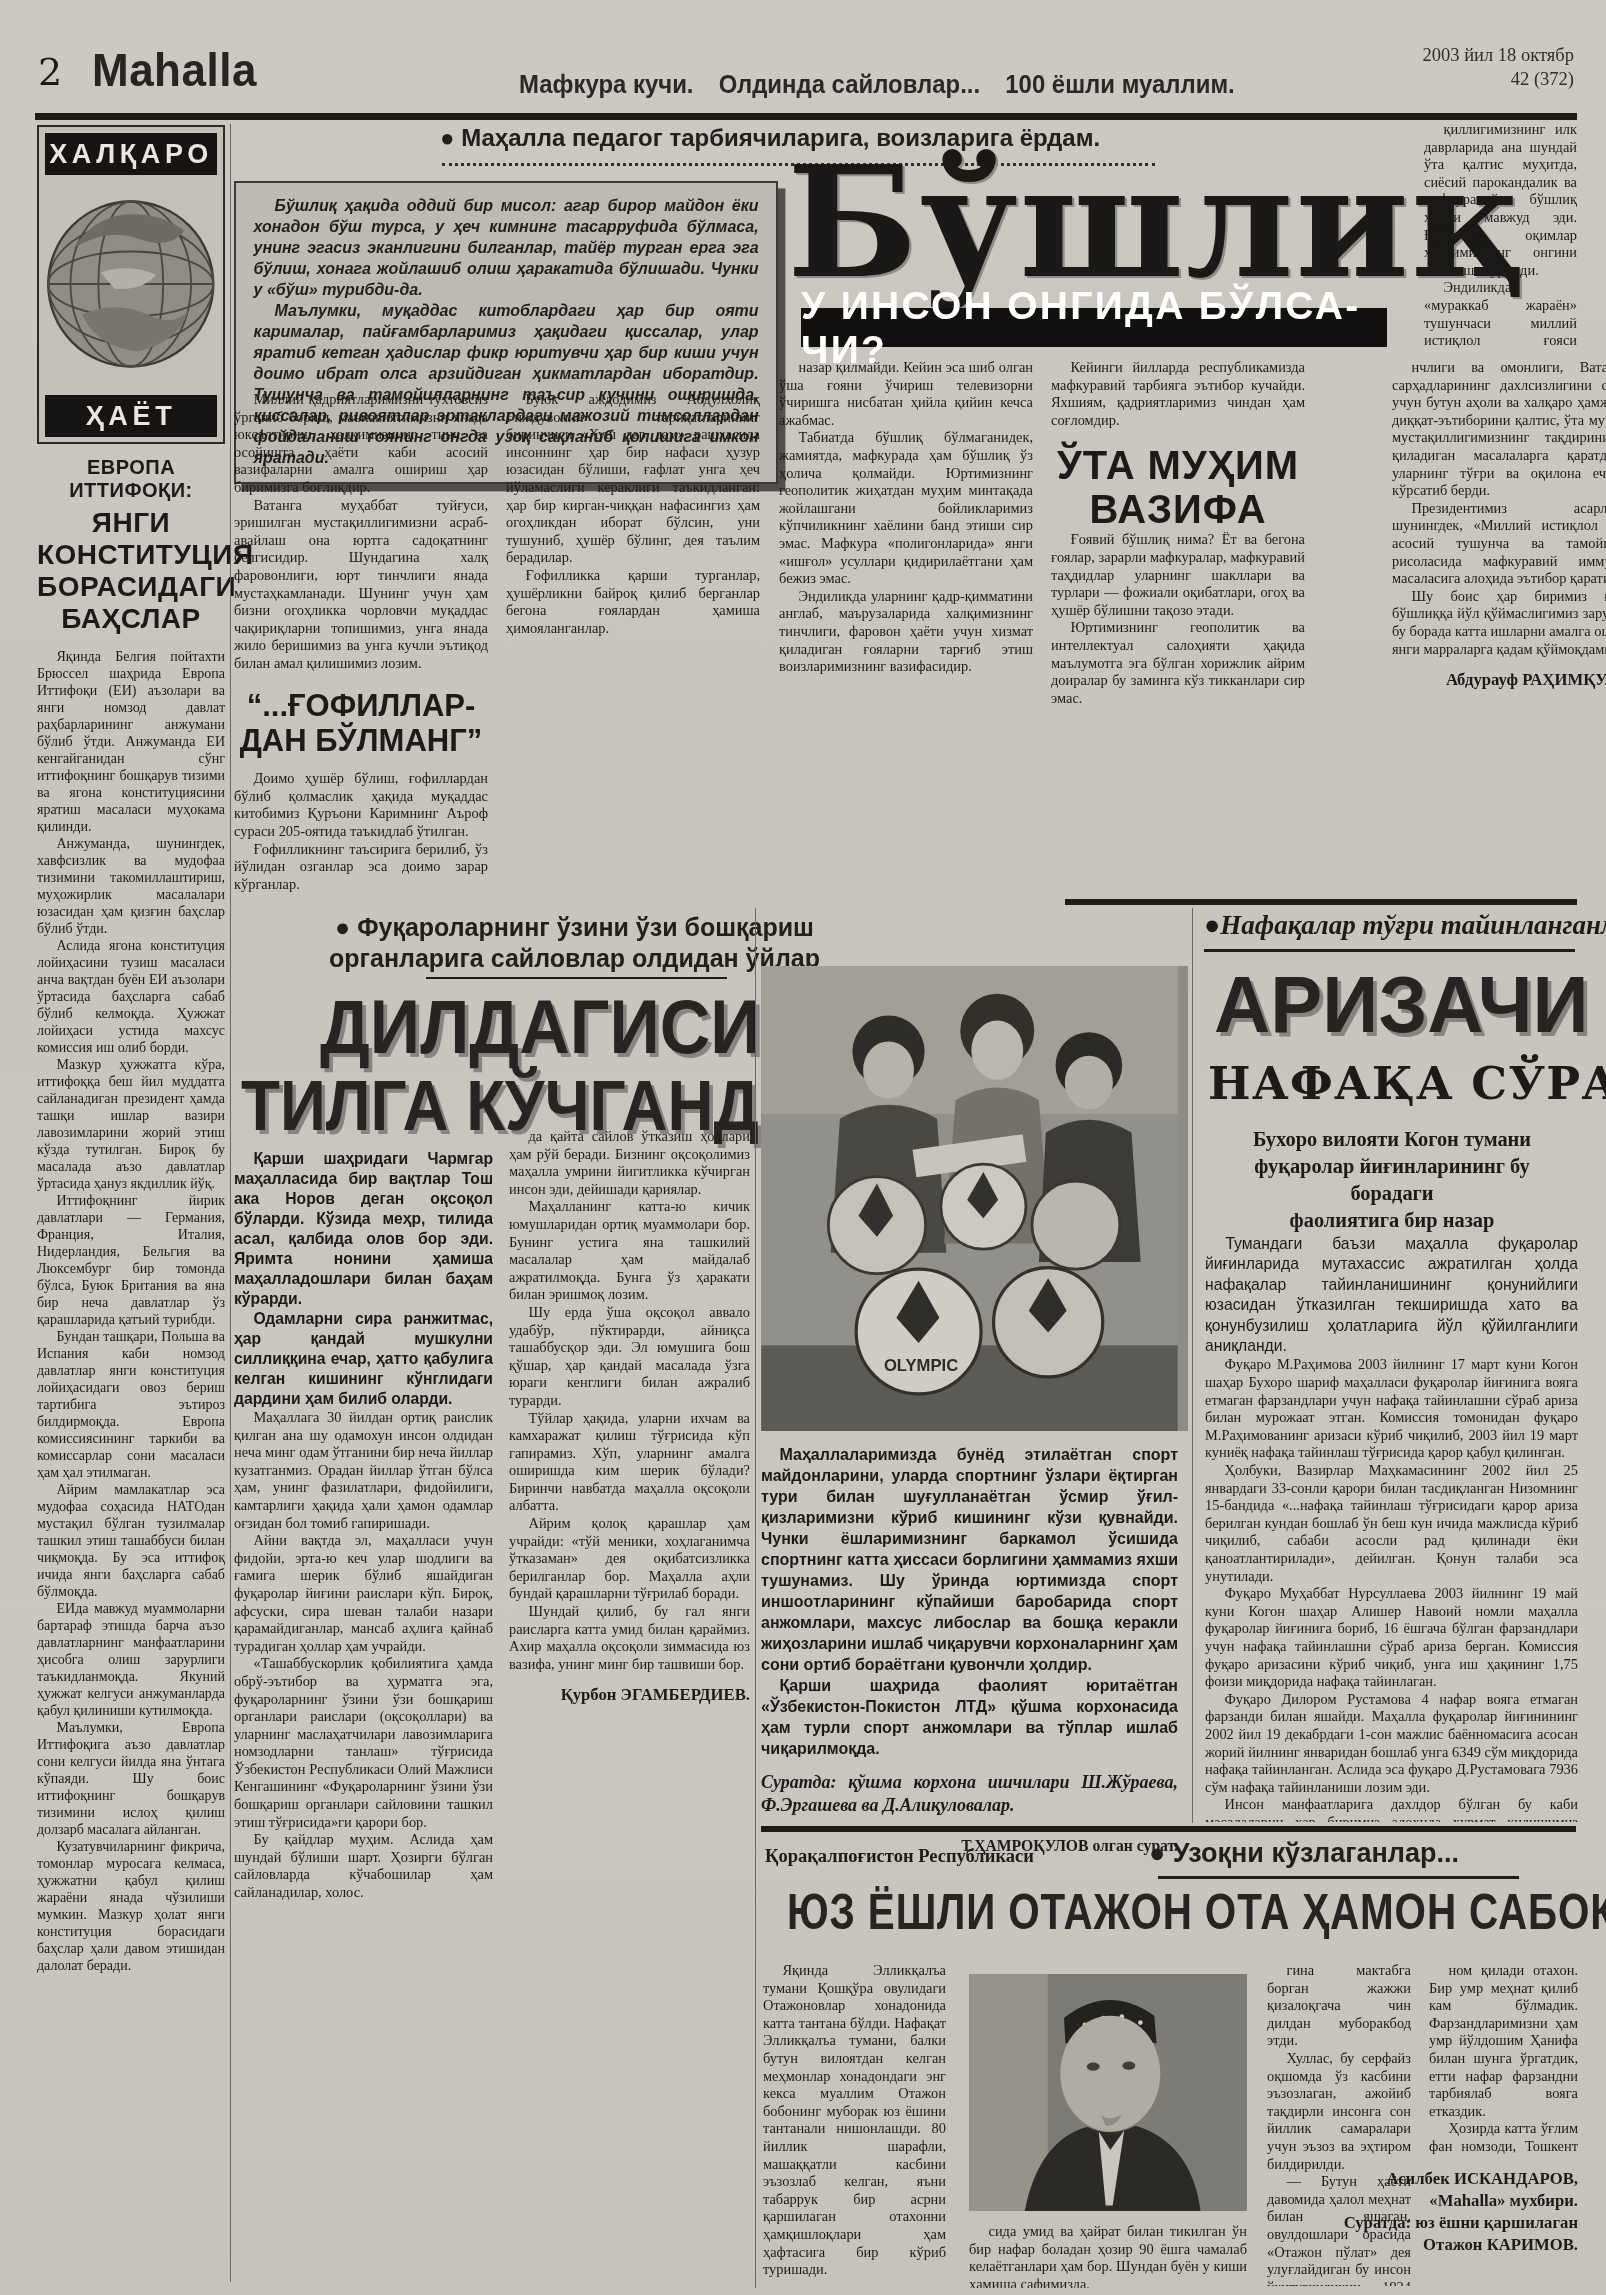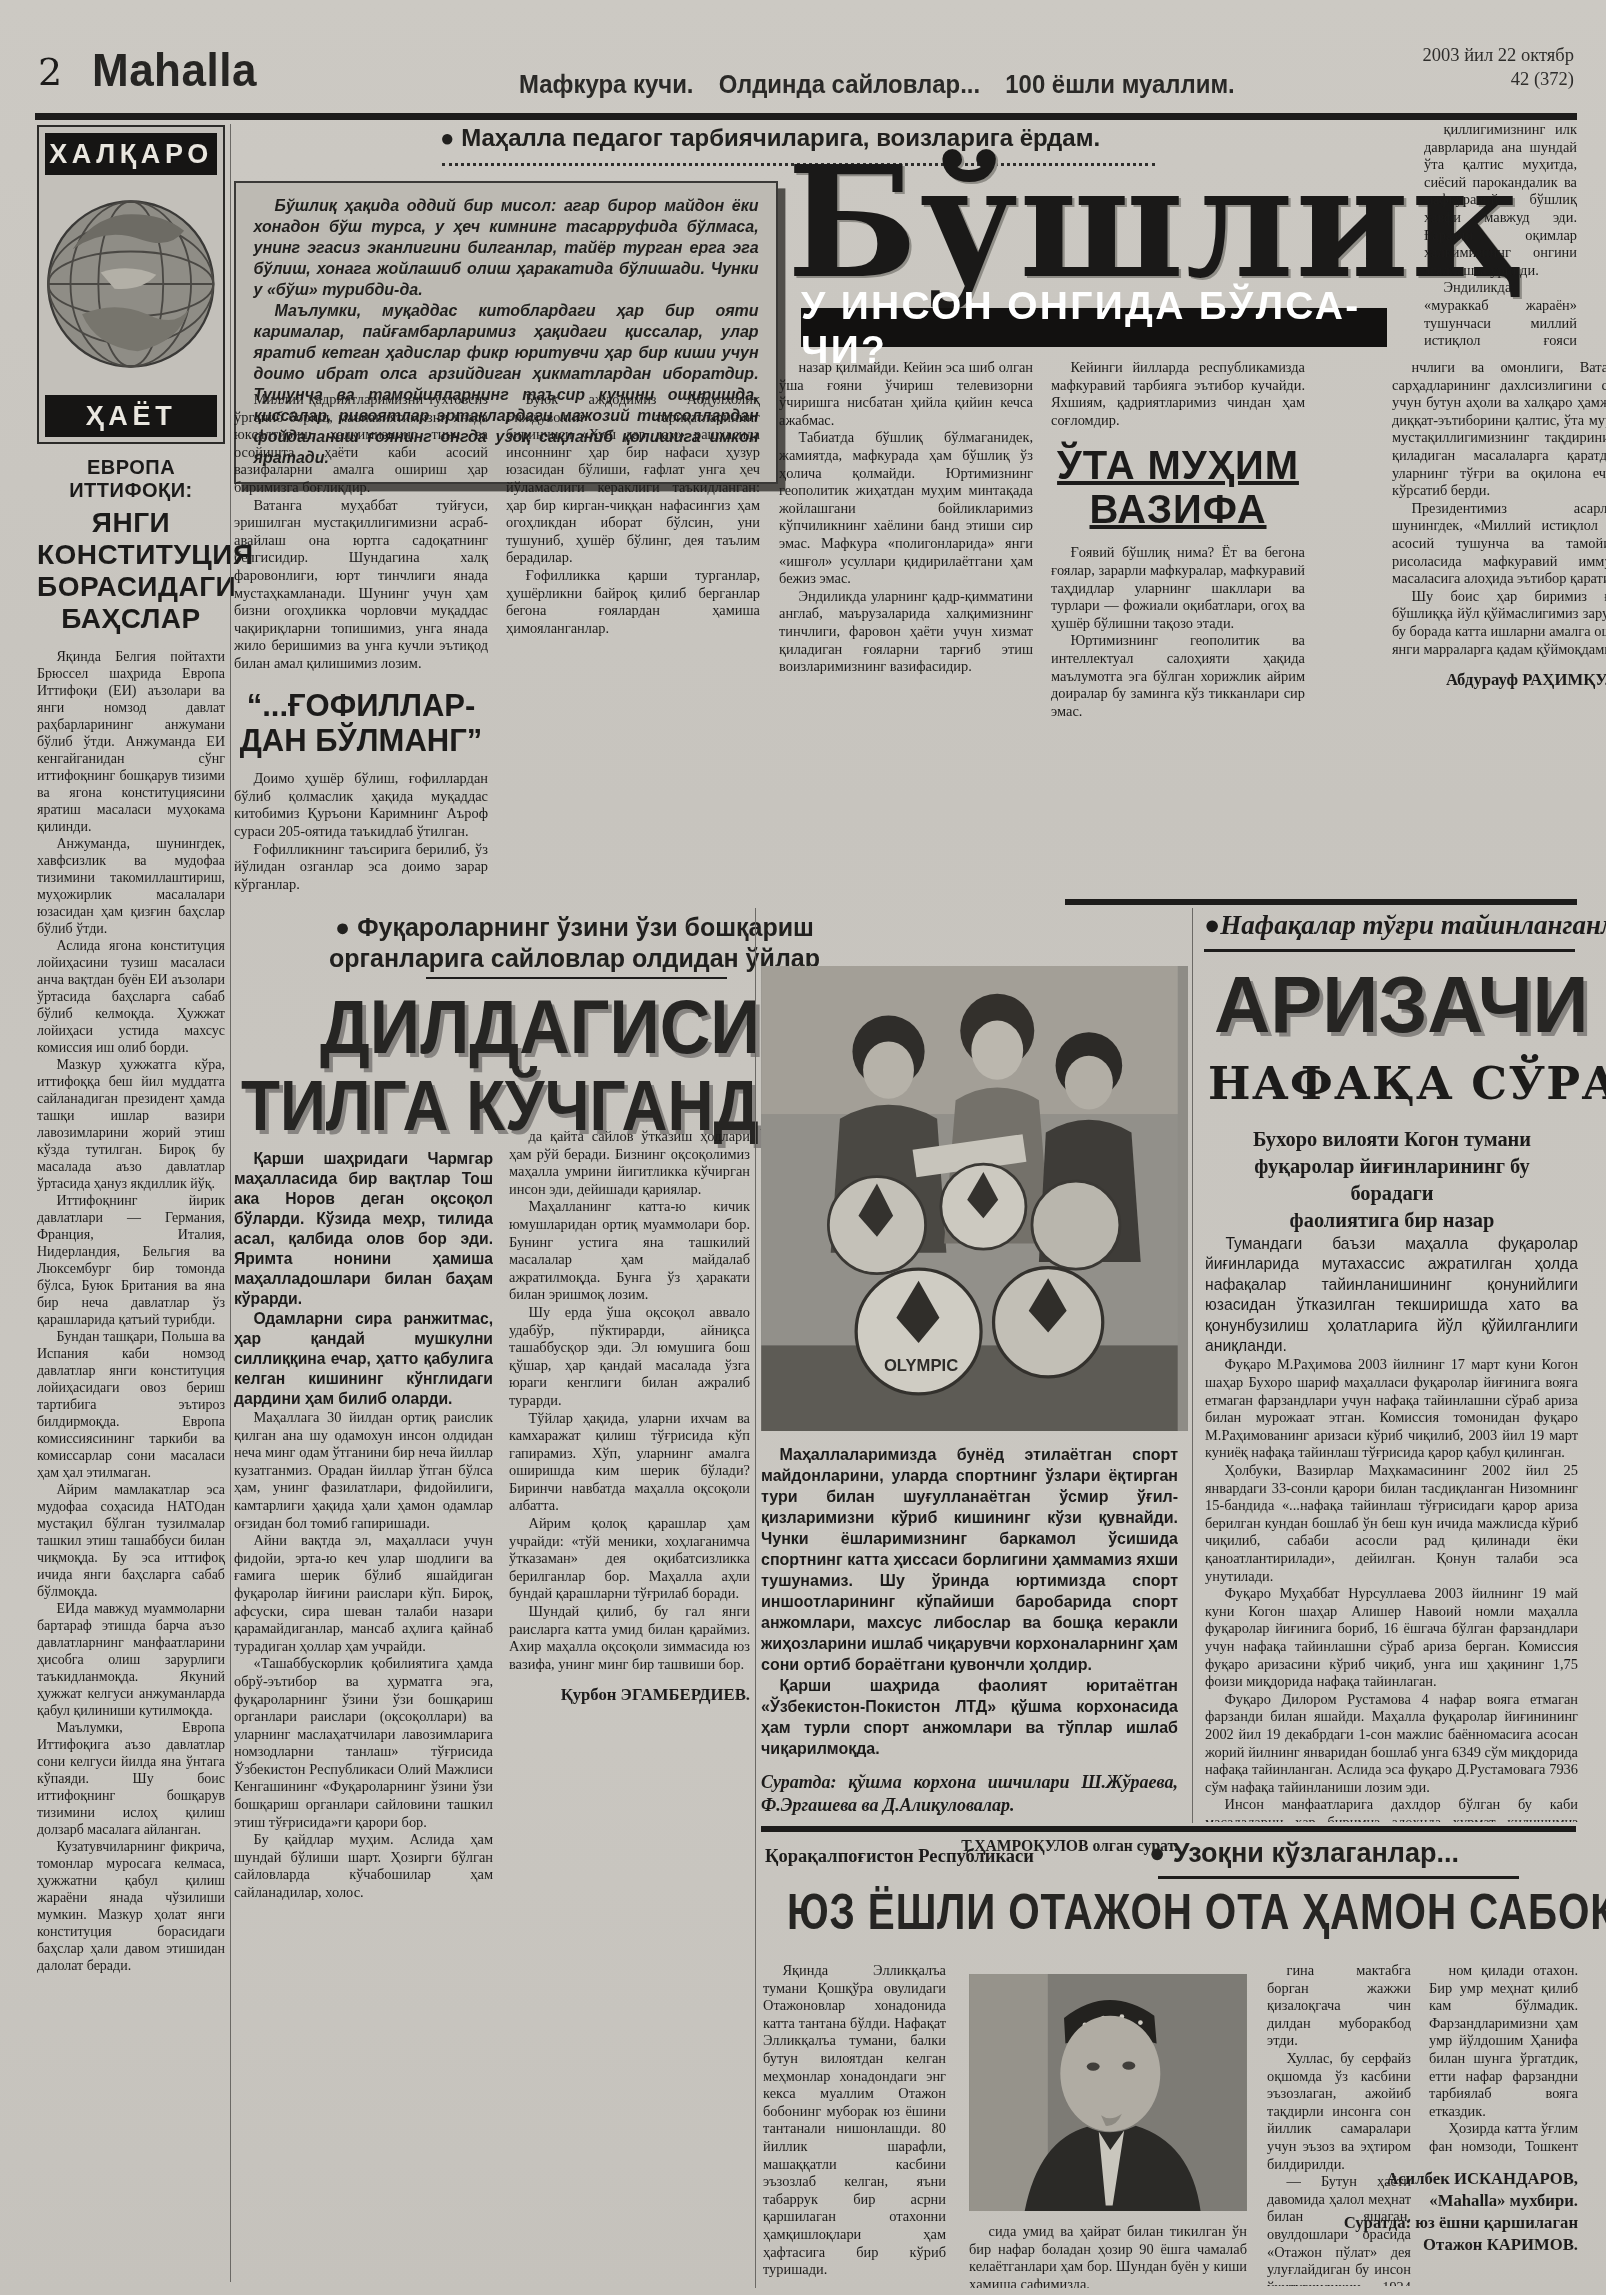--- a/index.html
+++ b/index.html
@@ -46,21 +46,21 @@
 <div id="page">
 
   <div class="abs pagenum" style="left:38px;top:50px;">2</div>
   <div class="abs logo" style="left:92px;top:44px;">Mahalla</div>
   <div class="abs topics" style="left:519px;top:69px;">
     <span>Мафкура кучи.</span>
     <span>Олдинда сайловлар...</span>
     <span>100 ёшли муаллим.</span>
   </div>
   <div class="abs dateline" style="right:32px;top:43px;width:278px;">
-    <div>2003 йил 22 октябр</div>
+    <div>2003 йил 18 октябр</div>
     <div>42  (372)</div>
   </div>
   <div class="abs rule" style="left:35px;top:113px;width:1542px;height:7.4px;"></div>
 
   <div class="abs" style="left:37px;top:125px;width:188px;">
     <div class="frame">
       <div class="banner">ХАЛҚАРО</div>
       <svg width="172" height="218" viewBox="0 0 371 470">
         <circle cx="185" cy="235" r="178" fill="#8f8d86" stroke="#3a3937" stroke-width="5"></circle>
         <ellipse cx="185" cy="235" rx="178" ry="70" fill="none" stroke="#4a4844" stroke-width="4"></ellipse>
@@ -130,21 +130,21 @@
     </div>
   <div class="abs news mnews" style="left:779px;top:359px;width:254px;height:537px;overflow:hidden;">
       <p>назар қилмайди. Кейин эса шиб олган ўша ғояни ўчириш телевизорни ўчиришга нисбатан ҳийла қийин кечса ажабмас.</p>
       <p>Табиатда бўшлиқ бўлмаганидек, жамиятда, мафкурада ҳам бўшлиқ ўз ҳолича қолмайди. Юртимизнинг геополитик жиҳатдан муҳим минтақада жойлашгани бойликларимиз кўпчиликнинг хаёлини банд этиши сир эмас. Мафкура «полигонларида» янги «ишғол» усуллари қидирилаётгани ҳам бежиз эмас.</p>
       <p>Эндиликда уларнинг қадр-қимматини англаб, маърузаларида халқимизнинг тинчлиги, фаровон ҳаёти учун хизмат қиладиган ғояларни тарғиб этиш воизларимизнинг вазифасидир.</p>
     </div>
   <div class="abs" style="left:1051px;top:359px;width:254px;height:537px;overflow:hidden;">
     <div class="news mnews">
         <p>Кейинги йилларда республикамизда мафкуравий тарбияга эътибор кучайди. Яхшиям, қадриятларимиз чиндан ҳам соғломдир.</p>
       </div>
-    <div class="subhead" style="font-size:40px;line-height:44px;margin:14px 0 13px;letter-spacing:0.9px;text-decoration:underline;">
+    <div class="subhead" style="font-size:40px;line-height:44px;margin:14px 0 0;letter-spacing:0.9px;">
       <div>ЎТА МУҲИМ</div>
       <div>ВАЗИФА</div>
     </div>
     <div class="news mnews">
         <p>Ғоявий бўшлиқ нима? Ёт ва бегона ғоялар, зарарли мафкуралар, мафкуравий таҳдидлар уларнинг шакллари ва турлари — фожиали оқибатлари, огоҳ ва ҳушёр бўлишни тақозо этади.</p>
         <p>Юртимизнинг геополитик ва интеллектуал салоҳияти ҳақида маълумотга эга бўлган хорижлик айрим доиралар бу заминга кўз тикканлари сир эмас.</p>
       </div>
   </div>
   <div class="abs" style="left:1392px;top:359px;width:254px;height:537px;overflow:hidden;">
     <div class="news mnews">

